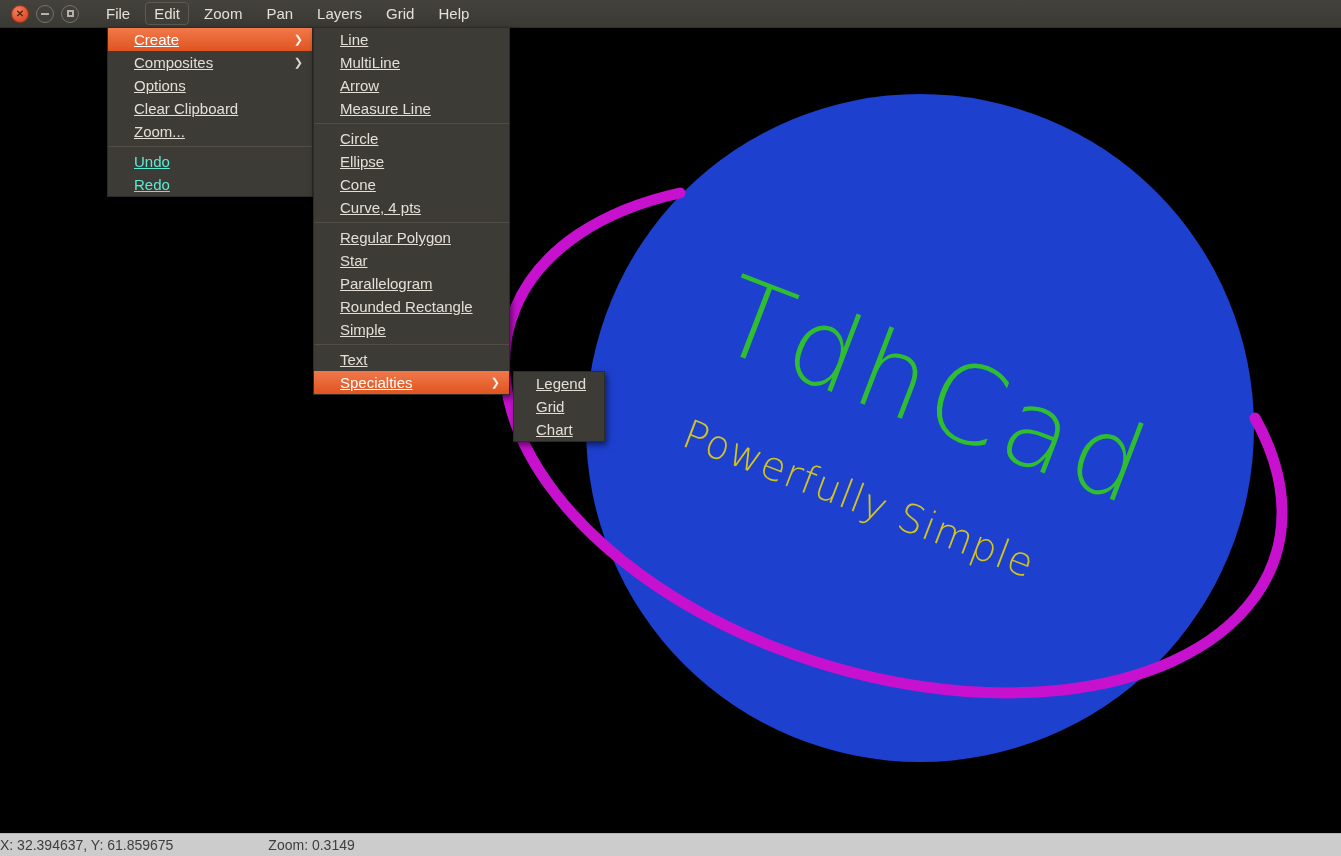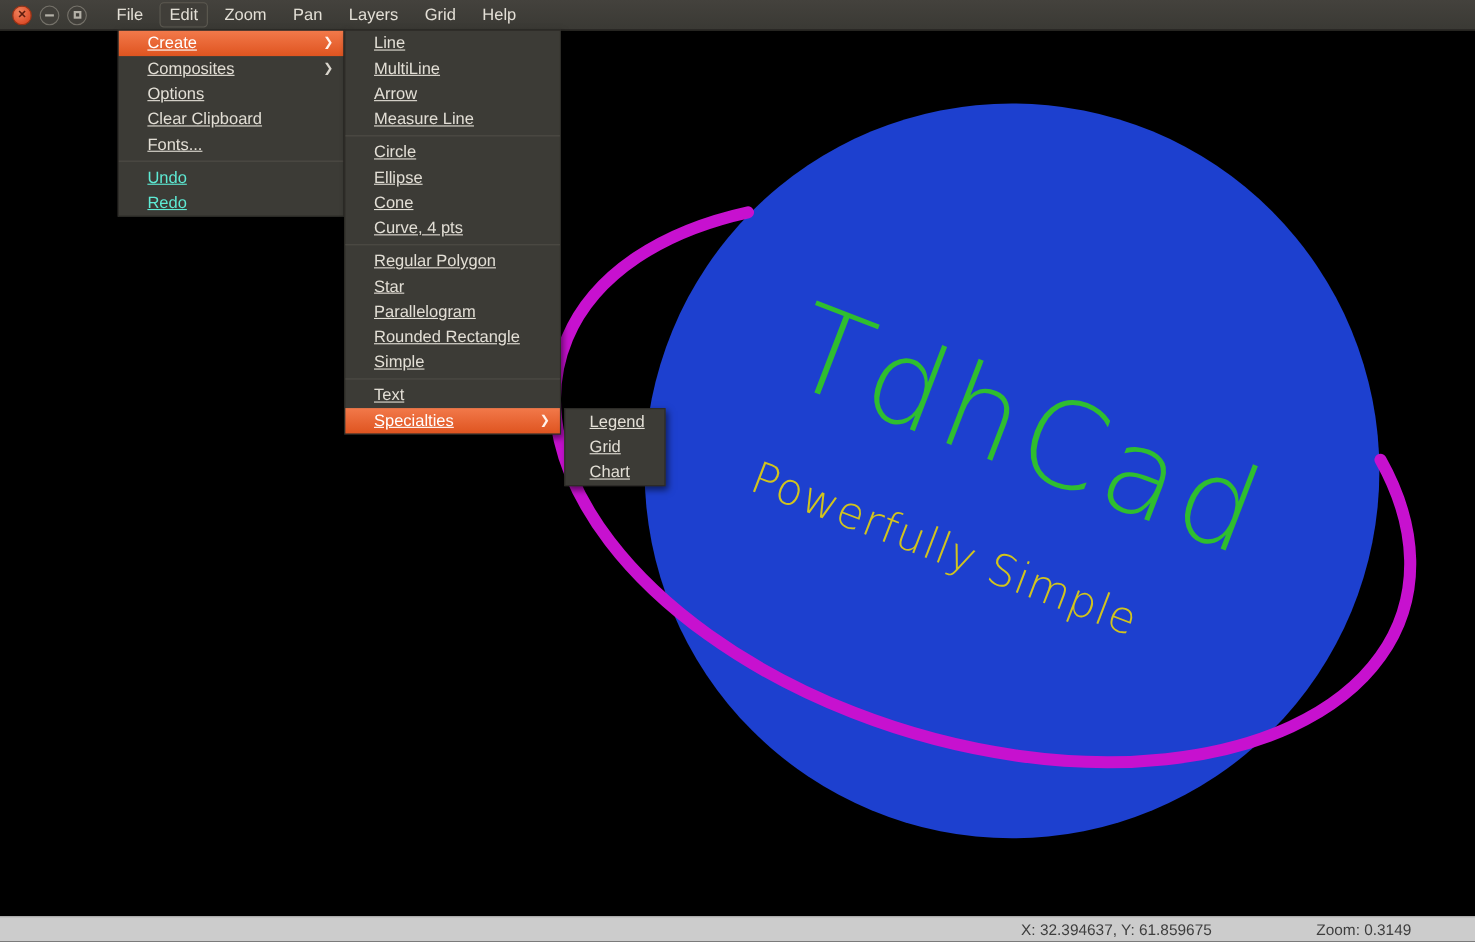--- a/index.html
+++ b/index.html
@@ -62,21 +62,21 @@
 
   .panel.edit  { left:107px; top:27px;  width:206px; }
   .panel.create{ left:313px; top:27px;  width:197px; }
   .panel.spec  { left:513px; top:371px; width:92px;text-align:center; }
   .panel.spec .row .lbl { padding-left:22px; }
 
   
   .statusbar {
     position:absolute; left:0; bottom:0; width:1341px; height:23px;
     background:#cccccc; border-top:1px solid #b5b5b5;
-    display:flex; align-items:center; justify-content:flex-end;
+    display:flex; align-items:center; justify-content:flex-start;
     font-size:14px; color:#3e3e3e; gap:95px; padding-right:58px;
   }
 </style>
 </head>
 <body>
 
 <div class="canvas-wrap">
   <svg width="1341" height="805" viewBox="0 0 1341 805">
     <rect width="1341" height="805" fill="#000000"></rect>
     <circle cx="920" cy="400" r="334" fill="#1d40cf"></circle>
@@ -118,21 +118,21 @@
     <span class="lbl">Composites</span>
     <span class="arrow">❯</span>
   </div>
   <div class="row">
     <span class="lbl">Options</span>
   </div>
   <div class="row">
     <span class="lbl">Clear Clipboard</span>
   </div>
   <div class="row">
-    <span class="lbl">Fonts...</span>
+    <span class="lbl">Zoom...</span>
   </div>
   <div class="sep"></div>
   <div class="row disabled">
     <span class="lbl">Undo</span>
   </div>
   <div class="row disabled">
     <span class="lbl">Redo</span>
   </div>
 </div>
 

